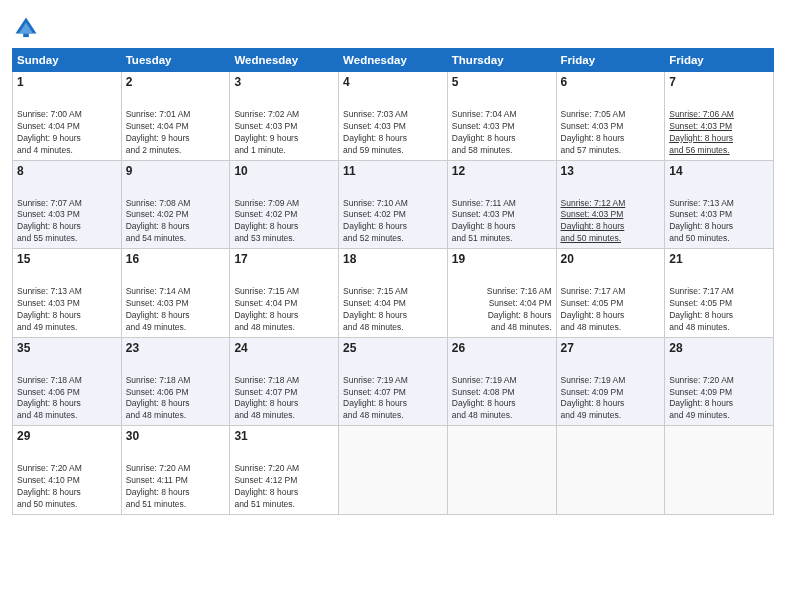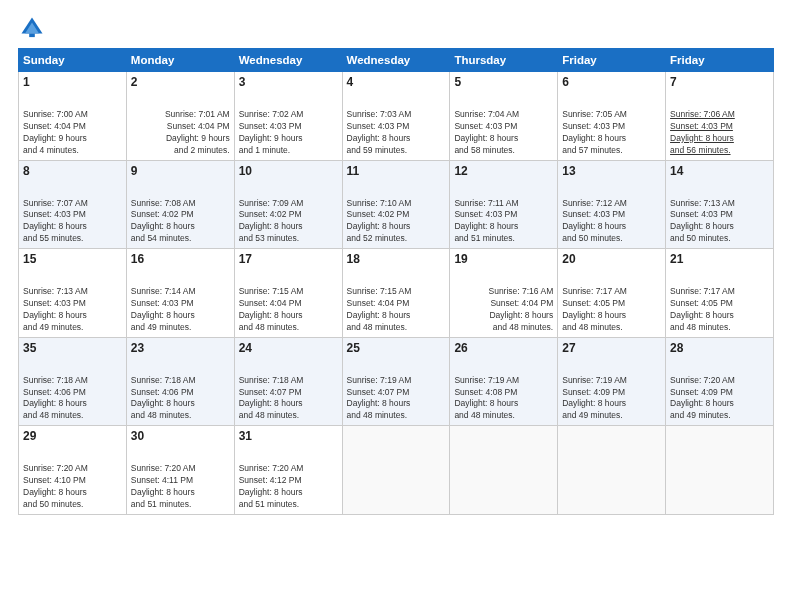--- a/index.html
+++ b/index.html
@@ -6,21 +6,21 @@
     body {
       width: 792px;
       height: 612px;
       font-family: Arial, sans-serif;
       background: #fff;
       overflow: hidden;
     }
     .page {
       width: 792px;
       height: 612px;
-      padding: 10px 18px 10px 18px;
+      padding: 10px 18px 10px 12px;
     }
     .header {
       display: flex;
       align-items: flex-start;
       justify-content: space-between;
       margin-bottom: 6px;
     }
     .logo {
       display: flex;
       align-items: center;
@@ -122,40 +122,40 @@
     <div class="title-block">
       <div class="month-title"></div>
       <div class="subtitle"></div>
     </div>
   </div>
 
   <table class="calendar">
     <thead>
       <tr>
       <th>Sunday</th>
-          <th>Monday</th>
+          <th>Tuesday</th>
           <th>Wednesday</th>
           <th>Wednesday</th>
           <th>Thursday</th>
           <th>Friday</th>
           <th>Friday</th>
         </tr>
     </thead>
     <tbody id="calendar-body">
     <tr>
           <td>
             <span class="day-number">1</span>
             <div class="day-info" style="white-space: pre-line;">Sunrise: 7:00 AM
 Sunset: 4:04 PM
 Daylight: 9 hours
 and 4 minutes.</div>
           </td>
           <td>
             <span class="day-number">2</span>
-            <div class="day-info" style="white-space: pre-line; text-align: right;">Sunrise: 7:01 AM
+            <div class="day-info" style="white-space: pre-line;">Sunrise: 7:01 AM
 Sunset: 4:04 PM
 Daylight: 9 hours
 and 2 minutes.</div>
           </td>
           <td>
             <span class="day-number">3</span>
             <div class="day-info" style="white-space: pre-line;">Sunrise: 7:02 AM
 Sunset: 4:03 PM
 Daylight: 9 hours
 and 1 minute.</div>
@@ -220,21 +220,21 @@
           </td>
           <td>
             <span class="day-number">12</span>
             <div class="day-info" style="white-space: pre-line;">Sunrise: 7:11 AM
 Sunset: 4:03 PM
 Daylight: 8 hours
 and 51 minutes.</div>
           </td>
           <td>
             <span class="day-number">13</span>
-            <div class="day-info" style="white-space: pre-line;">Sunrise: 7:12 AM
+            <div class="day-info" style="white-space: pre-line; text-decoration: underline;">Sunrise: 7:12 AM
 Sunset: 4:03 PM
 Daylight: 8 hours
 and 50 minutes.</div>
           </td>
           <td>
             <span class="day-number">14</span>
             <div class="day-info" style="white-space: pre-line;">Sunrise: 7:13 AM
 Sunset: 4:03 PM
 Daylight: 8 hours
 and 50 minutes.</div>

